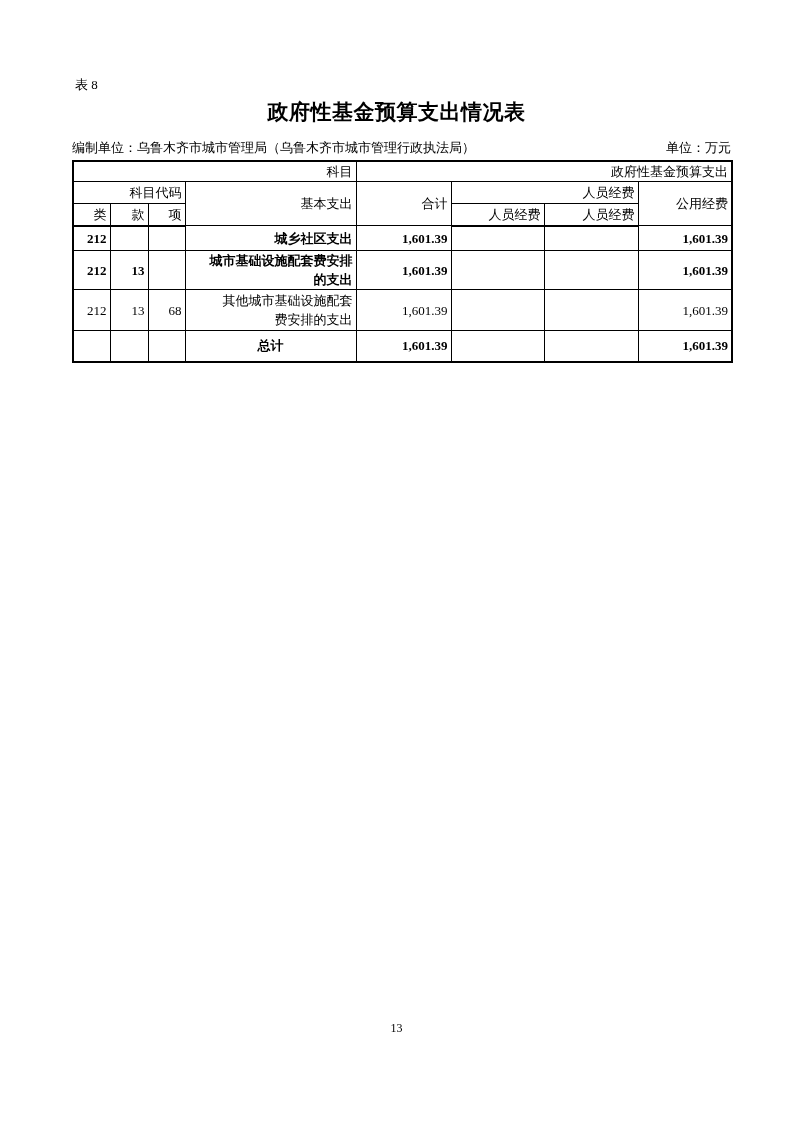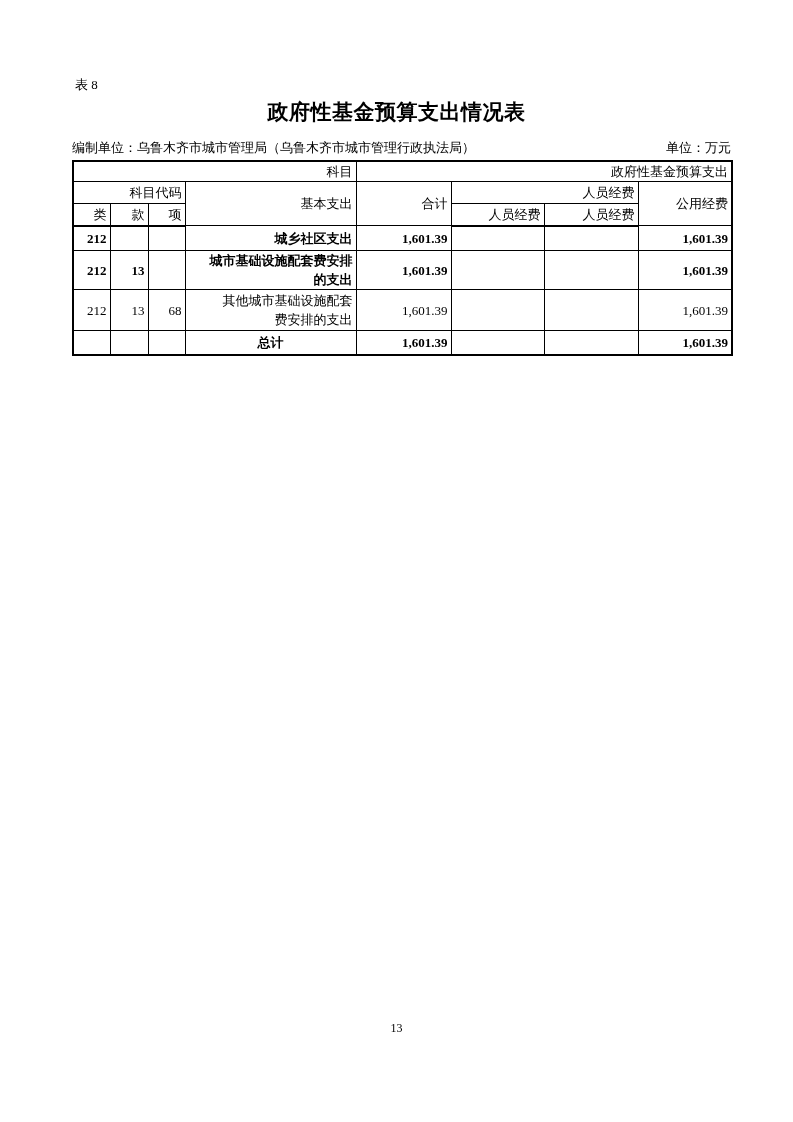--- a/index.html
+++ b/index.html
@@ -58,21 +58,21 @@
     overflow: hidden;
     line-height: 19px;
   }
   tr.hr1 { height: 20px; }
   tr.hr2 { height: 22px; }
   tr.hr3 { height: 22px; }
   tr.hr3 td { border-bottom: 2px solid #000000; }
   tr.r1 { height: 25px; }
   tr.r2 { height: 38px; }
   tr.r3 { height: 41px; }
-  tr.r4 { height: 24px; }
+  tr.r4 { height: 31px; }
   tr.bold-row td { font-weight: bold; }
   td.c-name {
     text-align: left;
     padding: 0 1px;
     margin-top: 48px;
   }
   td.c-name.indent-1 { text-indent: 10px; }
   td.c-name.indent-2 { text-indent: 22px; }
   tr.total-row td.c-name { text-align: center; text-indent: 0; }
   td.c-num { text-align: right; }

